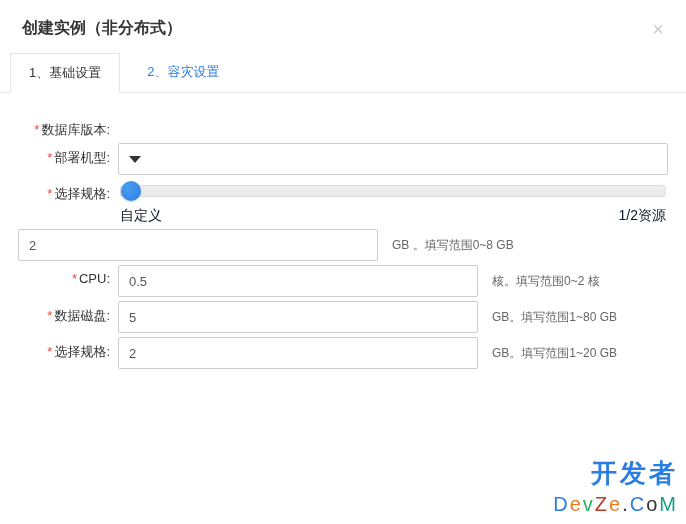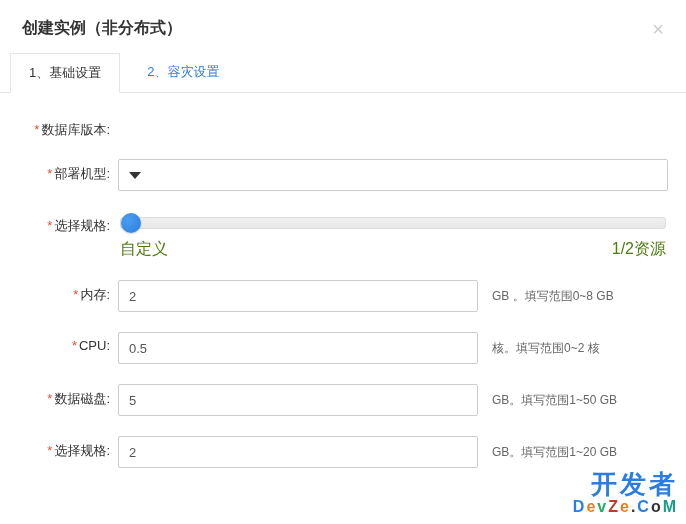--- a/index.html
+++ b/index.html
@@ -53,21 +53,21 @@
       border-bottom: 1px solid #fff;
       margin-bottom: -1px;
       background: #fff;
     }
     .form-area {
       padding: 22px 18px 10px 18px;
     }
     .form-row {
       display: flex;
       align-items: flex-start;
-      margin-bottom: 20px;
+      margin-bottom: 4px;
       justify-content: space-between;
     }
     .form-label {
       width: 100px;
       text-align: right;
       padding-right: 8px;
       padding-top: 6px;
       font-size: 13px;
       color: #333;
     }
@@ -121,22 +121,22 @@
       width: 20px;
       height: 20px;
       background: radial-gradient(circle at 35% 35%, #4a9ef0, #2a7de1);
       border-radius: 50%;
       cursor: pointer;
       box-shadow: 0 1px 2px rgba(0,0,0,0.2);
     }
     .slider-labels {
       display: flex;
       justify-content: space-between;
-      font-size: 16px;
-      color: #4d7c0f;
+      font-size: 14px;
+      color: #0f172a;
       margin-top: 10px;
       padding: 0 2px;
     }
     .text-input {
       width: 360px;
       height: 32px;
       border: 1px solid #ccc;
       border-radius: 2px;
       padding: 0 10px;
       font-size: 13px;
@@ -156,24 +156,25 @@
       pointer-events: none;
     }
     .watermark .line1 {
       font-size: 26px;
       font-weight: bold;
       color: #2a7de1;
       letter-spacing: 3px;
       line-height: 1;
     }
     .watermark .line2 {
-      font-size: 16px;
-      font-weight: bold;
+      font-size: 20px;
+      font-weight: normal;
       letter-spacing: 2px;
       line-height: 1.2;
+      margin-top: 6px;
     }
     .watermark .line2 .d { color: #2a7de1; }
     .watermark .line2 .e { color: #e67e22; }
     .watermark .line2 .v { color: #27ae60; }
     .watermark .line2 .z { color: #c0392b; }
     .watermark .line2 .c2 { color: #2a7de1; }
     .watermark .line2 .o { color: #333; }
     .watermark .line2 .m { color: #16a085; }
     .watermark .line2 .dot { color: #333; }
   </style>
@@ -212,40 +213,39 @@
         <div class="slider-handle"></div>
       </div>
       <div class="slider-labels">
         <span>自定义</span>
         <span>1/2资源</span>
       </div>
     </div>
   </div>
 
   <div class="form-row">
-    <div class="form-label"><span class="req">*</span><span>内存:</span></div>
     <div class="form-control-wrap">
       <input type="text" class="text-input" value="2" style="">
       <span class="hint-text">GB 。填写范围0~8 GB</span>
     </div>
   </div>
 
   <div class="form-row">
     <div class="form-label"><span class="req">*</span><span>CPU:</span></div>
     <div class="form-control-wrap">
       <input type="text" class="text-input" value="0.5" style="">
       <span class="hint-text">核。填写范围0~2 核</span>
     </div>
   </div>
 
   <div class="form-row">
     <div class="form-label"><span class="req">*</span><span>数据磁盘:</span></div>
     <div class="form-control-wrap">
       <input type="text" class="text-input" value="5" style="">
-      <span class="hint-text">GB。填写范围1~50 GB</span>
+      <span class="hint-text">GB。填写范围1~80 GB</span>
     </div>
   </div>
 
   <div class="form-row">
     <div class="form-label"><span class="req">*</span><span>选择规格:</span></div>
     <div class="form-control-wrap">
       <input type="text" class="text-input" value="2" style="">
       <span class="hint-text">GB。填写范围1~20 GB</span>
     </div>
   </div>

